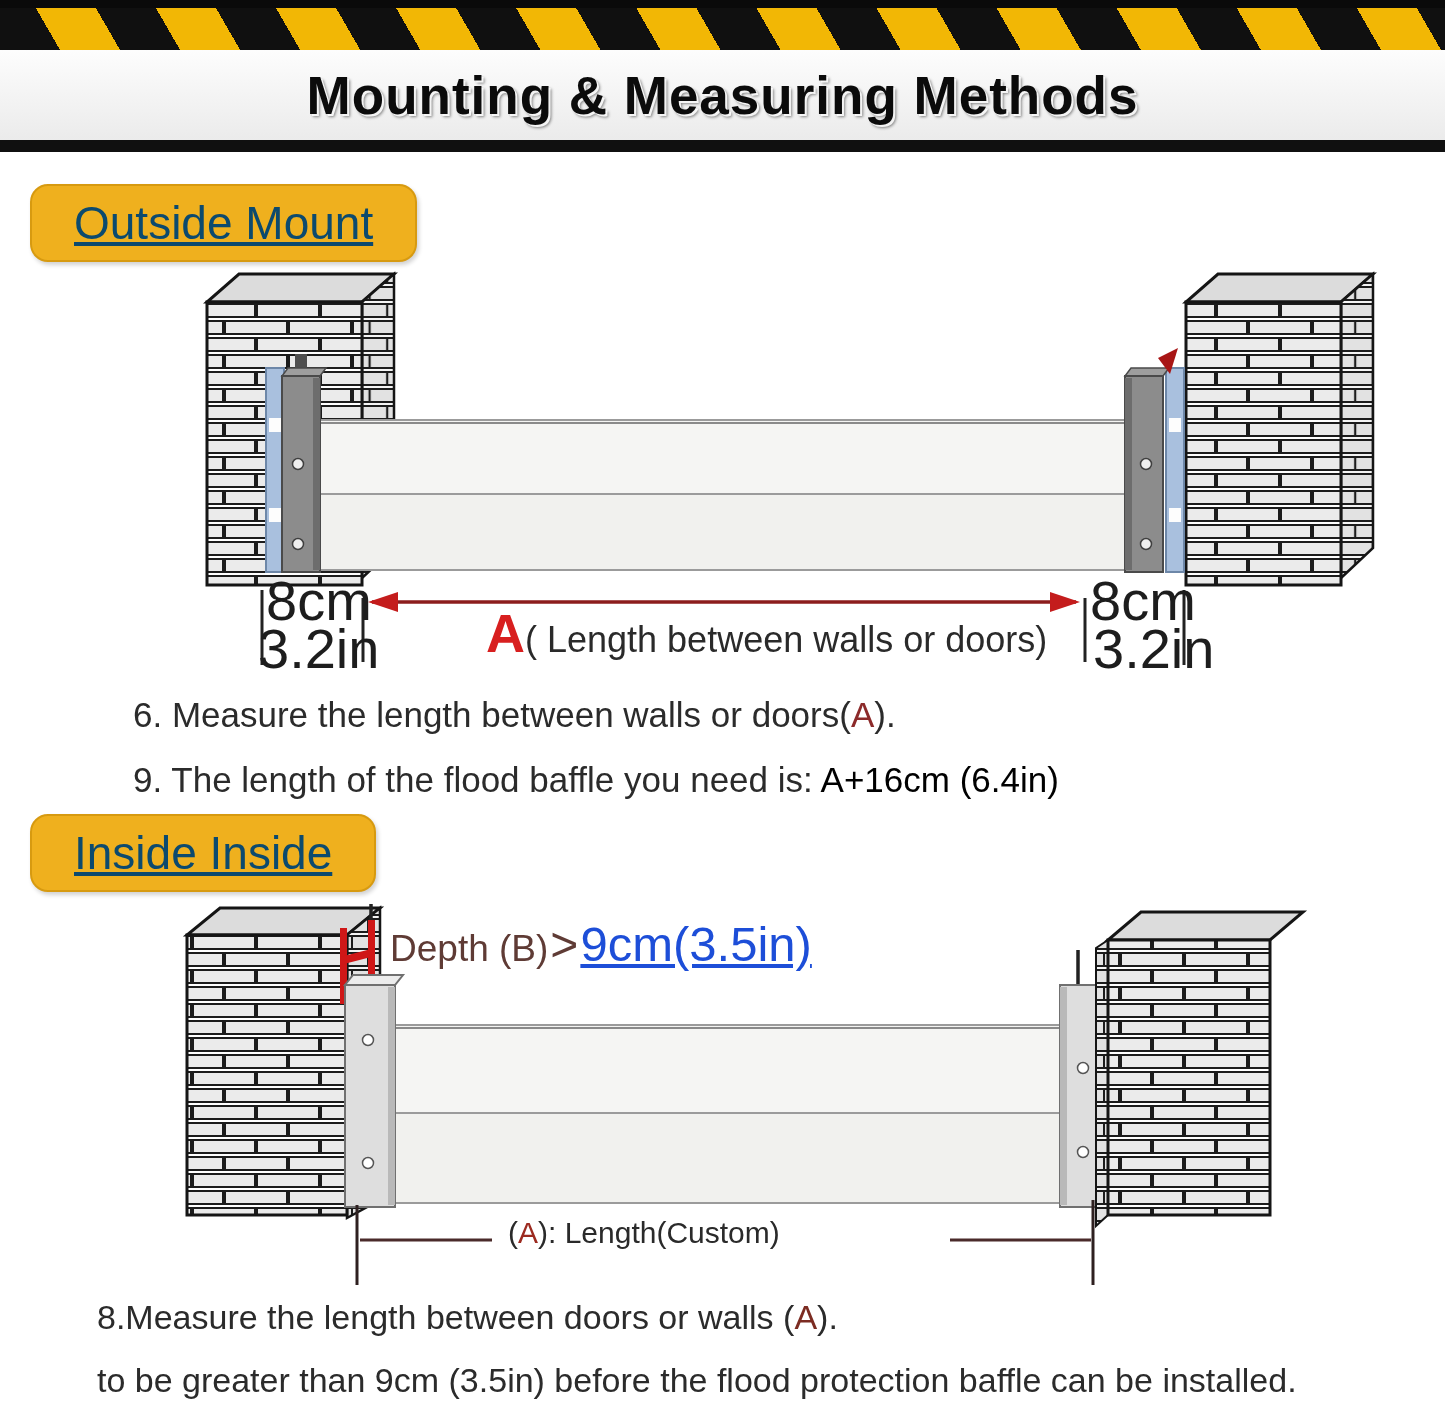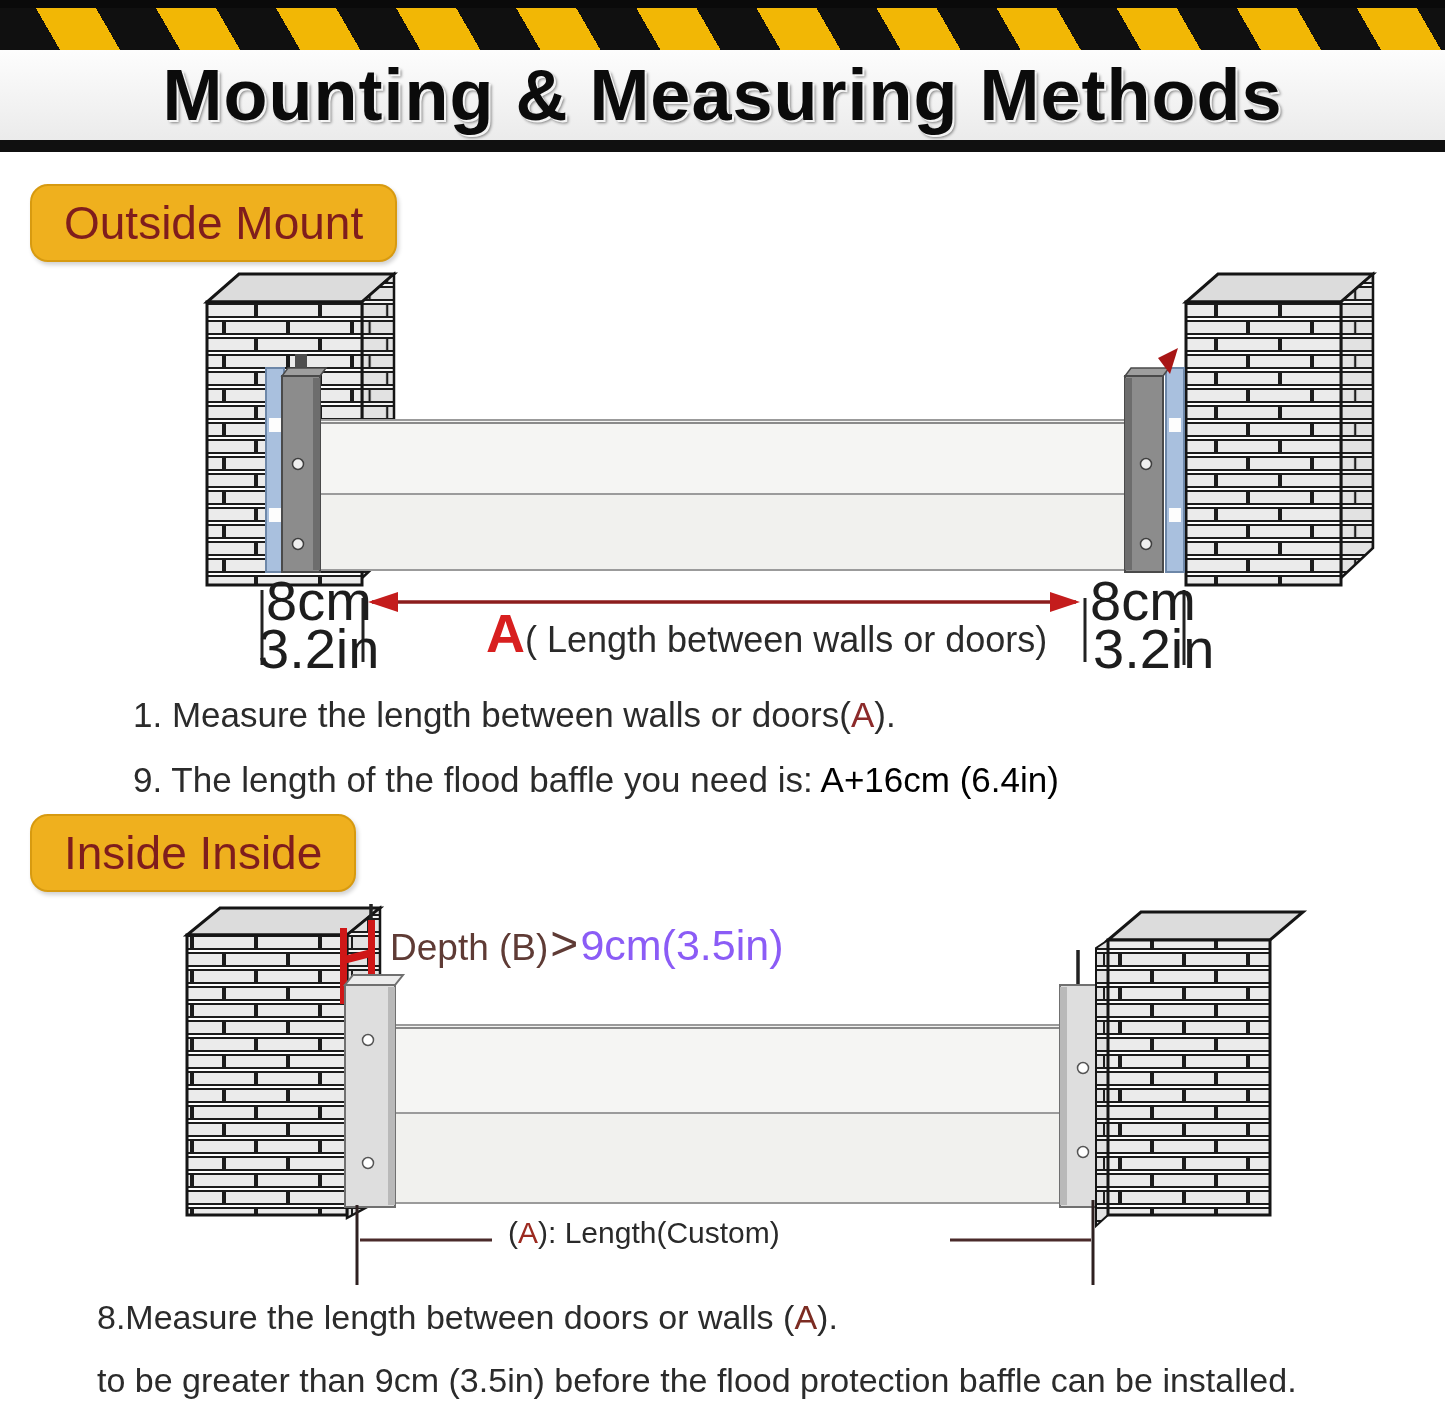--- a/index.html
+++ b/index.html
@@ -12,47 +12,48 @@
   .banner .topblack{height:8px;background:#0a0a0a;}
   .banner .stripes{
     height:42px;
     background:repeating-linear-gradient(60deg,#101010 0 52px,#F2B705 52px 104px);
   }
   .banner .titleband{
     height:90px;background:linear-gradient(#fdfdfd,#ebebeb);
     display:flex;align-items:center;justify-content:center;
   }
   .banner .titleband h1{
-    margin:0;font-size:72px;font-weight:bold;color:#0b0b0b;letter-spacing:1px;
+    margin:0;font-size:53px;font-weight:bold;color:#0b0b0b;letter-spacing:1px;
     text-shadow:2px 2px 0 rgba(255,255,255,.9), 3px 3px 3px rgba(0,0,0,.45);
   }
   .banner .bottomblack{height:12px;background:#101010;}
   
   .badge{
     position:absolute;left:30px;display:inline-block;background:#EFB01E;
-    border:2px solid #d79a10;border-radius:18px;padding:10px 32px;
-    font-size:46px;color:#7f1d1d;box-shadow:2px 3px 4px rgba(0,0,0,.18);
+    border:2px solid #d79a10;border-radius:18px;padding:10px 42px;
+    font-size:46px;color:#0c4a6e;box-shadow:2px 3px 4px rgba(0,0,0,.18);
     white-space:nowrap;
+    text-decoration:underline;
   }
   .badge-outside{top:184px;}
   .badge-inside{top:814px;}
   
   .diagram{position:absolute;left:0;width:1445px;}
   .diagram-outside{top:268px;height:402px;}
   .diagram-inside{top:900px;height:400px;}
   .diagram svg{position:absolute;top:0;left:0;}
   .overlay{position:absolute;white-space:nowrap;}
   .dimtext{font-size:56px;color:#1d1d1d;}
   .span-label{display:flex;align-items:baseline;}
   .span-label .accent-a{font-size:54px;font-weight:bold;color:#D81F1F;}
   .span-label .rest{font-size:36px;color:#2a2a2a;}
   .depth-label{display:flex;align-items:baseline;}
   .depth-label .d1{font-size:37px;color:#5F3B35;}
   .depth-label .gt{font-size:48px;color:#5F3B35;margin:0 2px;}
-  .depth-label .d2{font-size:43px;color:#8b5cf6;}
+  .depth-label .d2{font-size:49px;color:#1d4ed8;text-decoration:underline;}
   .inspan{font-size:30px;color:#2a2a2a;}
   .inspan .accent-a2{color:#9C2A20;}
   
   .steps{position:absolute;font-size:35px;color:#2b2b2b;line-height:1.45;}
   .steps-outside{top:690px;left:133px;}
   .steps-inside{top:1293px;left:97px;font-size:34px;}
   .step{margin-bottom:14px;white-space:nowrap;}
   .acc-dark{color:#8C2A2A;}
   .acc-red{color:#000000;}
   .acc-maroon{color:#7C2C22;}
@@ -161,21 +162,21 @@
     <div class="overlay dimtext" style="left:258px;top:348px;">3.2in</div>
     <div class="overlay dimtext" style="left:1090px;top:300px;">8cm</div>
     <div class="overlay dimtext" style="left:1093px;top:348px;">3.2in</div>
     <div class="overlay span-label" style="left:486px;top:334px;">
       <span class="accent-a">A</span>
       <span class="rest">( Length between walls or doors)</span>
     </div>
   </div>
 
   <div class="steps steps-outside">
-    <div class="step"><span>1. Measure the length between walls or doors(</span><span class="acc-dark">A</span><span>).</span></div>
+    <div class="step"><span>6. Measure the length between walls or doors(</span><span class="acc-dark">A</span><span>).</span></div>
     <div class="step"><span>9. The length of the flood baffle you need is: </span><span class="acc-red">A+16cm (6.4in)</span><span></span></div>
   </div>
 
   <div class="badge badge-inside">Inside Inside</div>
 
   <div class="diagram diagram-inside">
     <svg width="1445" height="400" viewBox="0 0 1445 400">
       <defs>
         <pattern id="ibrickF" patternUnits="userSpaceOnUse" width="64" height="34">
           <rect width="64" height="34" fill="#ffffff"></rect>

